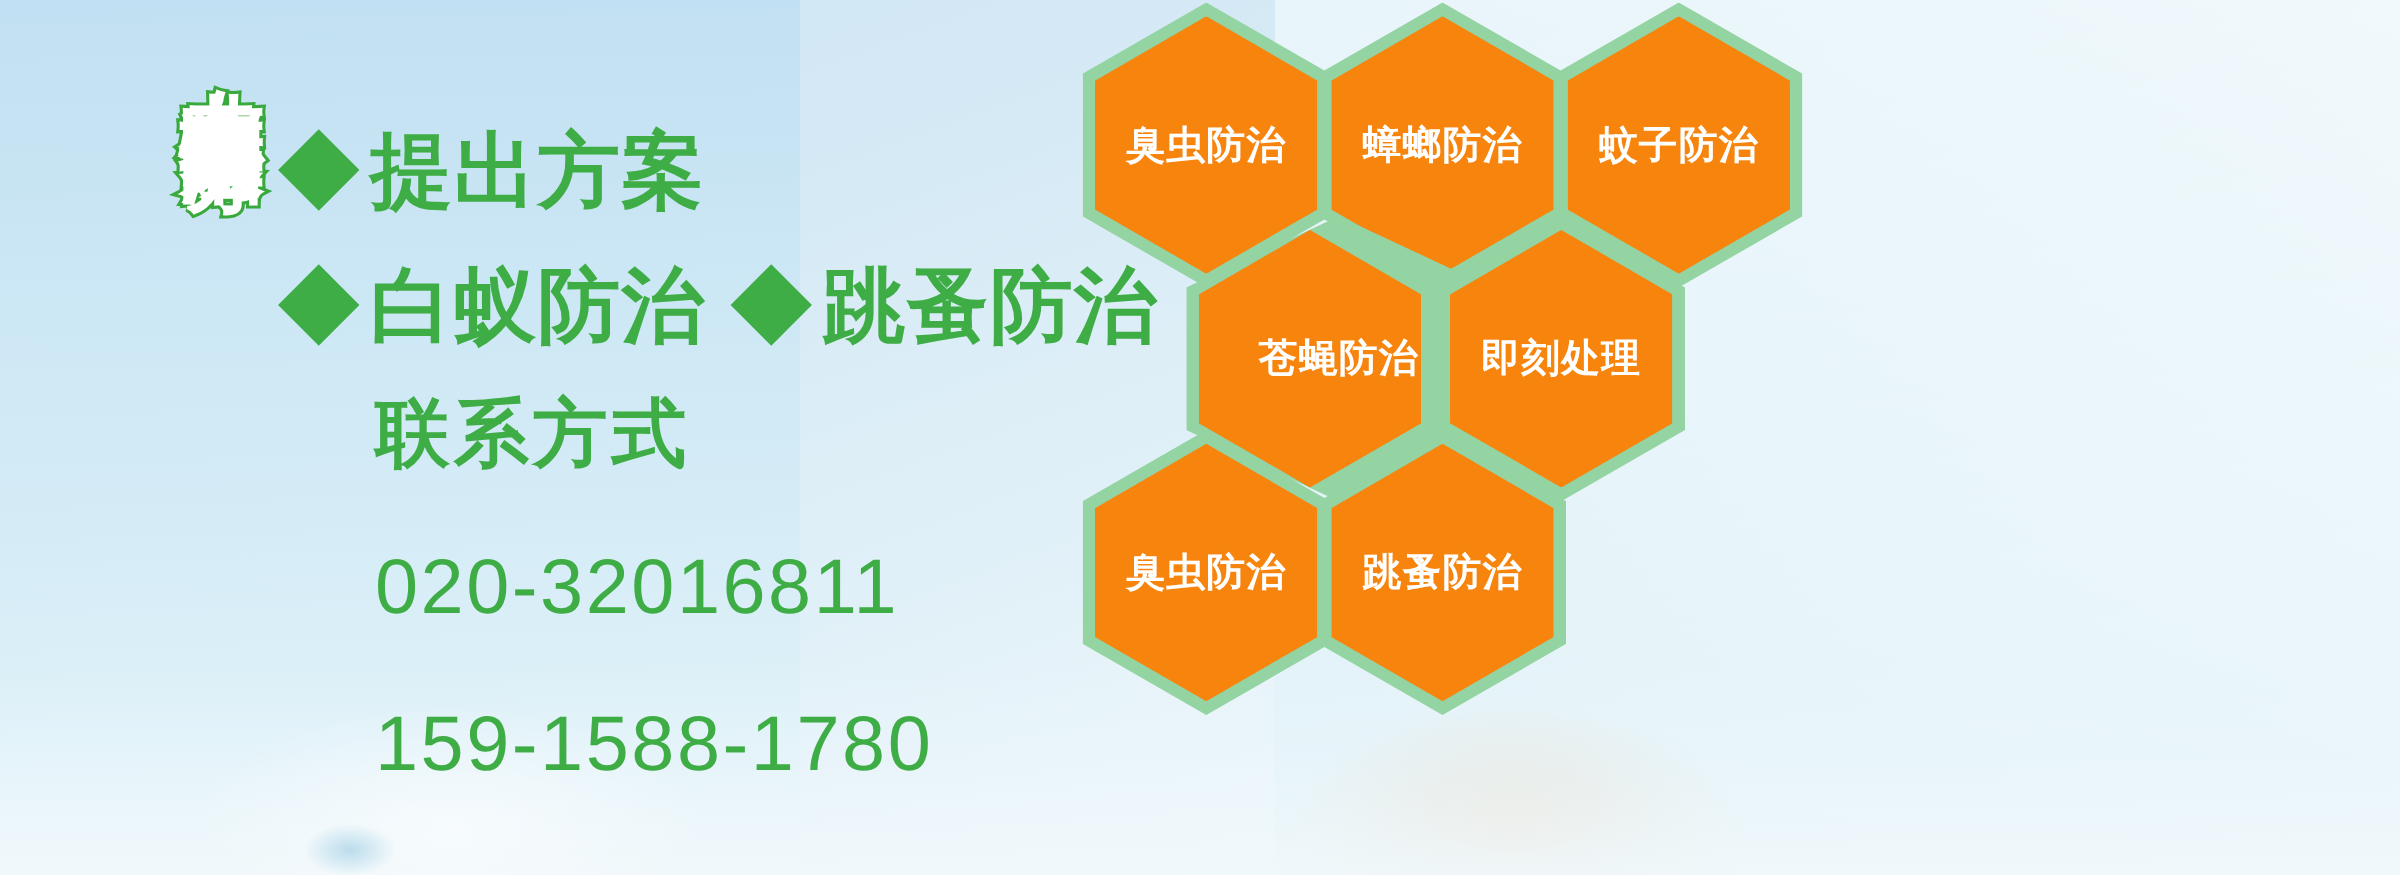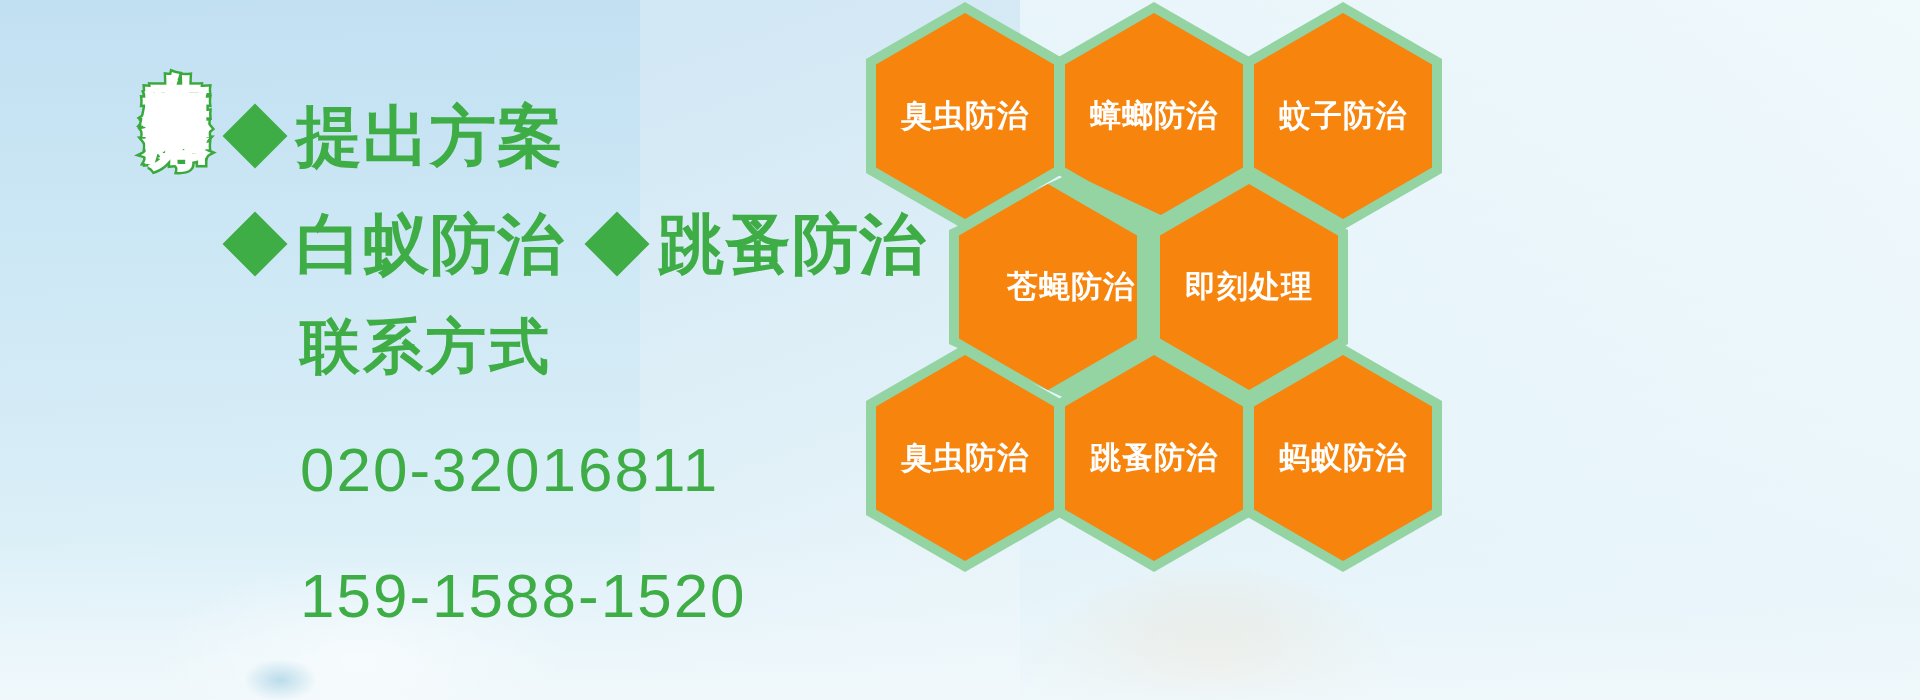--- a/index.html
+++ b/index.html
@@ -219,21 +219,21 @@
         <span class="diamond-icon"></span>
         <span class="feature-label">跳蚤防治</span>
       </div>
     </div>
 
   </div>
 
   <div id="contact">
     <div id="contact-heading">联系方式</div>
     <div class="contact-phone">020-32016811</div>
-    <div class="contact-phone">159-1588-1520</div>
+    <div class="contact-phone">159-1588-1780</div>
   </div>
 
   <div id="hex-grid">
 
     <div class="hex-cell" style="left:4px;  top:10px;">
       <div class="hex-outer"></div>
       <div class="hex-inner"></div>
       <div class="hex-label">臭虫防治</div>
     </div>
     <div class="hex-cell" style="left:193px; top:10px;">
@@ -261,21 +261,16 @@
     <div class="hex-cell" style="left:4px;   top:352px;">
       <div class="hex-outer"></div>
       <div class="hex-inner"></div>
       <div class="hex-label">臭虫防治</div>
     </div>
     <div class="hex-cell" style="left:193px; top:352px;">
       <div class="hex-outer"></div>
       <div class="hex-inner"></div>
       <div class="hex-label">跳蚤防治</div>
     </div>
-    <div class="hex-cell" style="left:382px; top:352px;">
-      <div class="hex-outer"></div>
-      <div class="hex-inner"></div>
-      <div class="hex-label">蚂蚁防治</div>
-    </div>
 
   </div>
 
 </div>
 
 </body></html>

